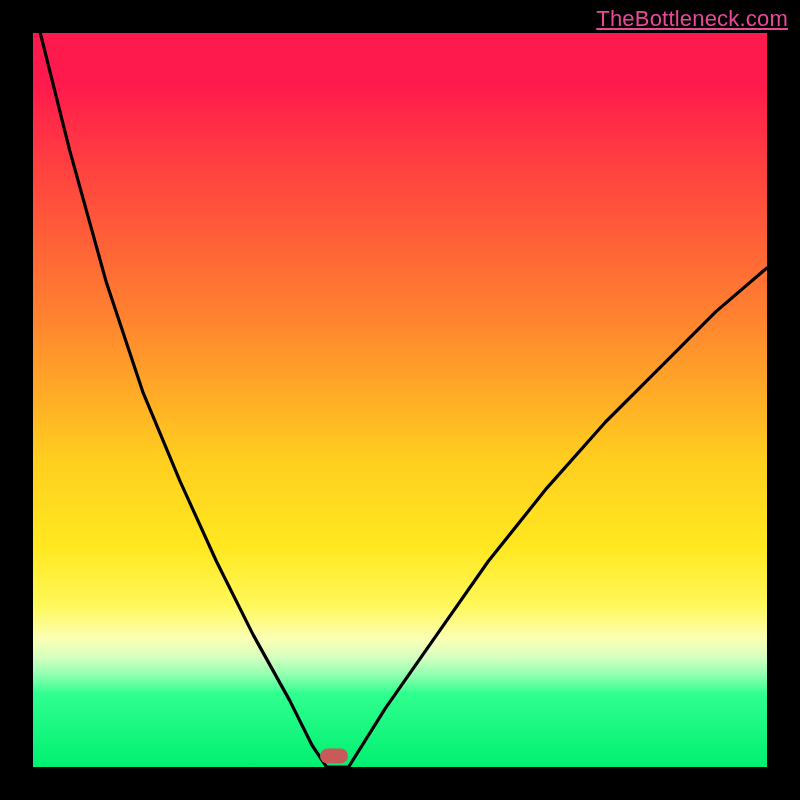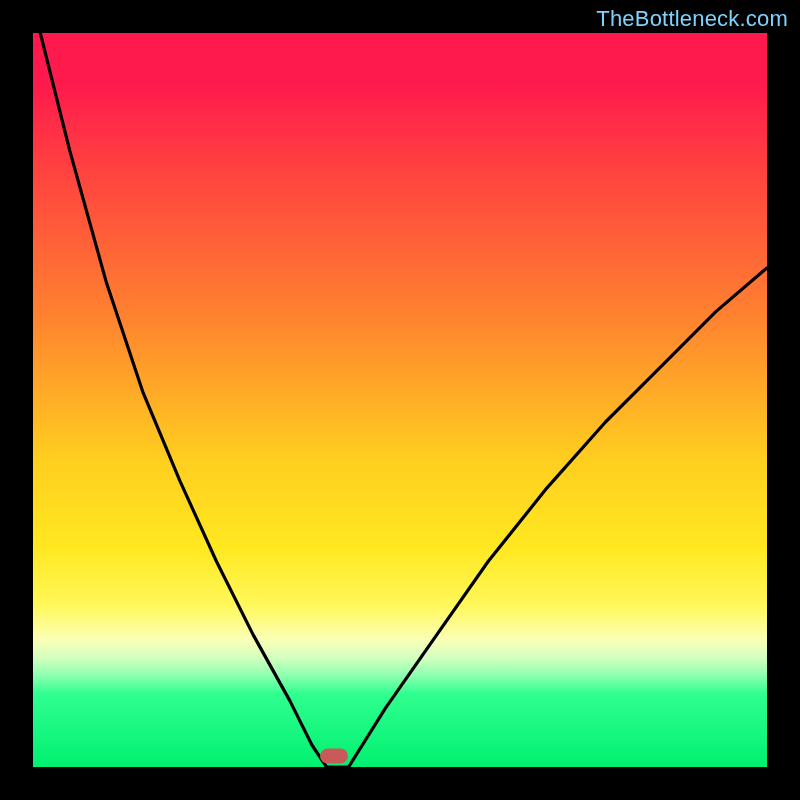--- a/index.html
+++ b/index.html
@@ -51,24 +51,25 @@
     width: 28px;
     height: 15px;
     border-radius: 8px;
     background: #c85a5a;
     transform: translate(-50%, -50%);
   }
   .watermark {
     position: absolute;
     top: 6px;
     right: 12px;
-    color: #7dd3fc;
+    color: #ec4899;
     font-size: 22px;
     letter-spacing: 0.2px;
     font-weight: 500;
+    text-decoration: underline;
   }
 </style>
 </head>
 <body>
 
 <div class="frame">
   <div class="plot">
     <svg class="curves" viewBox="0 0 734 734" preserveAspectRatio="none">
       <path d="M7.3 0.0 L36.7 117.4 L73.4 249.6 L110.1 359.7 L146.8 447.7 L183.5 528.5 L220.2 601.9 L256.9 667.9 L278.9 712.0 L293.6 734.0 L293.6 734.0 L315.6 734.0 L315.6 734.0 L352.3 675.3 L403.7 601.9 L455.1 528.5 L513.8 455.1 L572.5 389.0 L631.2 330.3 L682.6 278.9 L734.0 234.9 " fill="none" stroke="#000" stroke-width="3.2" stroke-linecap="round" stroke-linejoin="round"></path>
     </svg>

